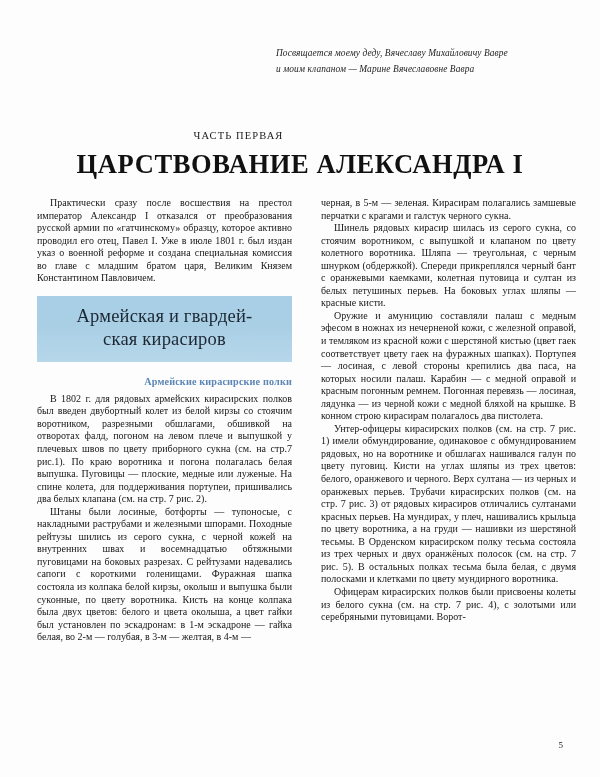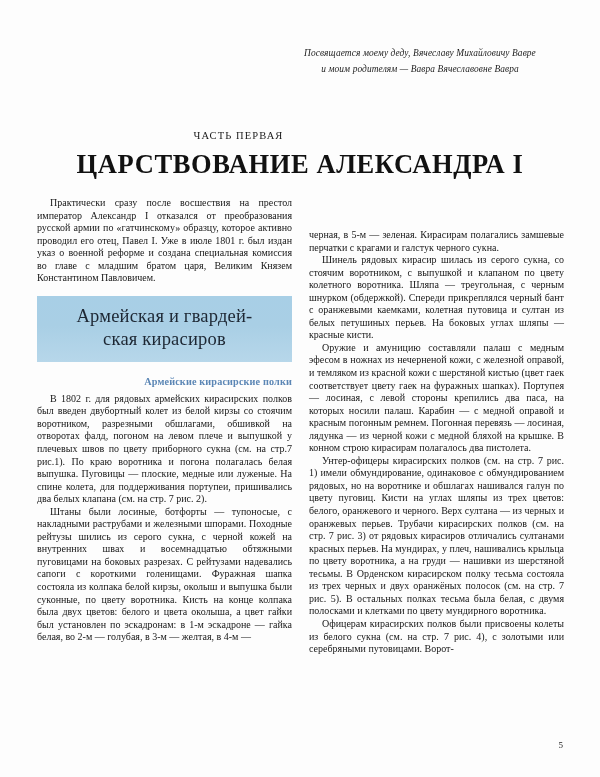--- a/index.html
+++ b/index.html
@@ -20,21 +20,21 @@
     background: #fdfdfd;
     overflow: hidden;
   }
 
   
   .dedication {
     position: absolute;
     left: 276px;
     top: 46px;
     width: 288px;
-    text-align: center;
+    text-align: left;
     font-style: italic;
     font-size: 9.4px;
     line-height: 15.6px;
     color: #1c1c1c;
     letter-spacing: 0.1px;
   }
   .dedication .ded-line { display: block; white-space: nowrap; }
 
   
   .part-label {
@@ -67,21 +67,21 @@
     top: 197px;
     width: 527px;
     height: 542px;
   }
   .col {
     position: absolute;
     top: 0;
     width: 255px;
   }
   .col-left  { left: 0; }
-  .col-right { left: 272px; margin-top: 32px; }
+  .col-right { left: 284px; }
 
   p.body {
     margin: 0;
     font-size: 10px;
     line-height: 12.55px;
     text-align: justify;
     text-justify: inter-word;
     text-indent: 13px;
     color: #171717;
     -webkit-hyphens: manual;
@@ -125,21 +125,21 @@
     color: #222222;
   }
 </style>
 </head>
 <body>
 
 <div class="page">
 
   <div class="dedication">
     <span class="ded-line">Посвящается моему деду, Вячеславу Михайловичу Вавре</span>
-    <span class="ded-line">и моим родителям — Вавра Вячеславовне Вавра</span>
+    <span class="ded-line">и моим клапаном — Марине Вячеславовне Вавра</span>
   </div>
 
   <div class="part-label">ЧАСТЬ ПЕРВАЯ</div>
   <h1 class="part-title">ЦАРСТВОВАНИЕ АЛЕКСАНДРА I</h1>
 
   <div class="columns">
 
     <div class="col col-left">
       <p class="body">Практически сразу после восшествия на престол император Александр I отказался от преобразования русской армии по «гатчинскому» образцу, которое активно проводил его отец, Павел I. Уже в июле 1801 г. был издан указ о военной реформе и создана специальная комиссия во главе с младшим братом царя, Великим Князем Константином Павловичем.</p>
 

